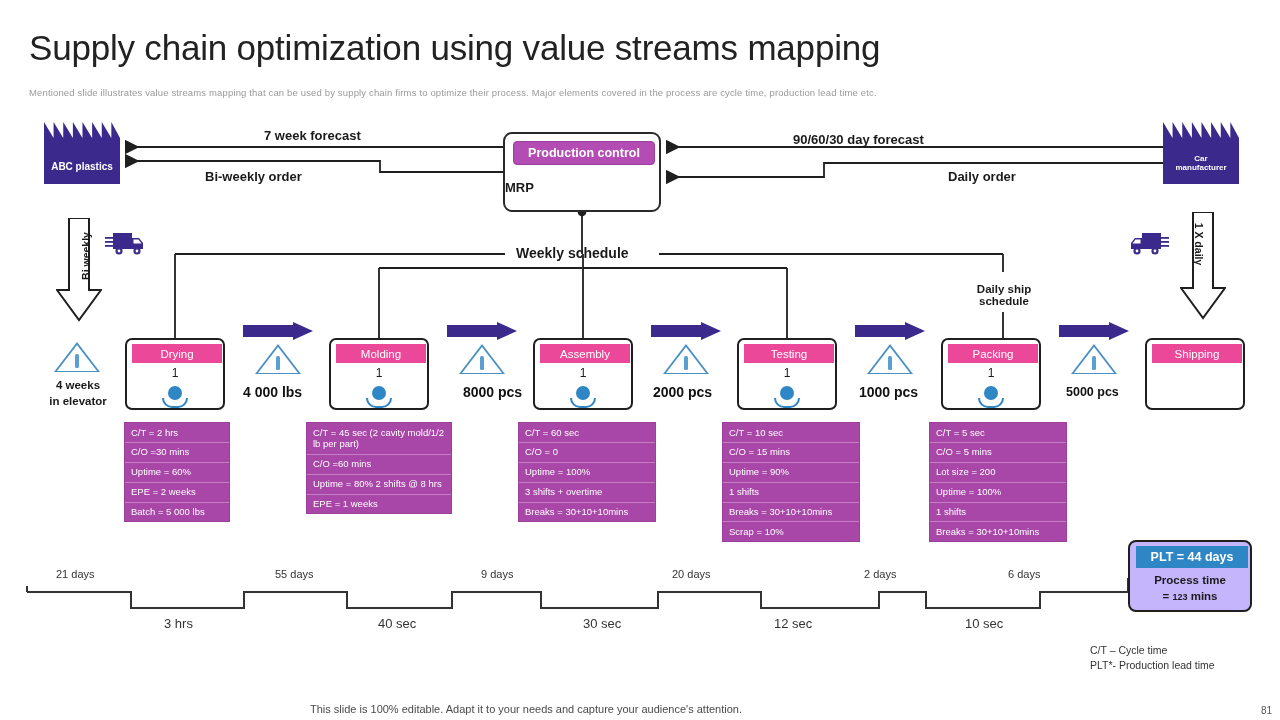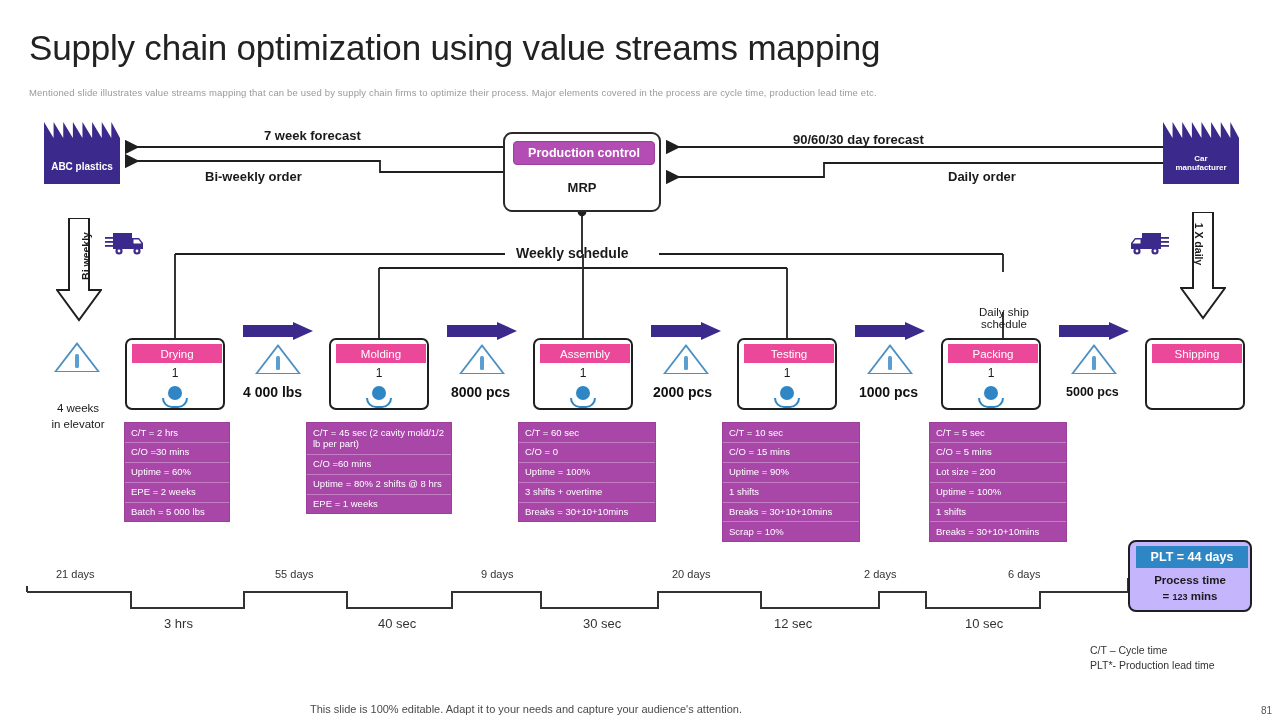--- a/index.html
+++ b/index.html
@@ -20,21 +20,21 @@
   }
   .subtitle {
     position: absolute; left: 29px; top: 87px;
     font-size: 9.5px; color: #9a9a9a; white-space: nowrap;
     letter-spacing: 0.15px;
   }
 
   
   .abs { position: absolute; }
   .lbl { font-size: 13px; font-weight: bold; color: #1a1a1a; white-space: nowrap; }
-  .lbl-sm { font-size: 11.5px; font-weight: normal; color: #1a1a1a; white-space: nowrap; margin-top: 23px; }
+  .lbl-sm { font-size: 11.5px; font-weight: bold; color: #1a1a1a; white-space: nowrap; }
 
   
   .factory {
     position: absolute; width: 76px; height: 46px;
     background: #3b2a8c;
     display: flex; align-items: flex-end; justify-content: center;
   }
   .factory .roof {
     position: absolute; top: -16px; left: 0; width: 76px; height: 16px;
     background: #3b2a8c;
@@ -55,21 +55,21 @@
   }
   .prodctl .hdr {
     position: absolute; left: 8px; top: 7px; width: 142px; height: 24px;
     background: #b34cb3; border-radius: 4px;
     color: #ffffff; font-size: 12.5px; font-weight: bold;
     display: flex; align-items: center; justify-content: center;
     border: 1px solid #9c3f9c;
   }
   .prodctl .mrp {
     position: absolute; left: 0; top: 46px; width: 100%;
-    text-align: center; font-size: 13px; font-weight: bold; color: #1a1a1a;
+    font-size: 13px; font-weight: bold; color: #1a1a1a;
   }
 
   
   svg.overlay { position: absolute; left: 0; top: 0; width: 1280px; height: 720px; pointer-events: none; }
 
   
   .proc {
     position: absolute; width: 100px; height: 72px;
     border: 2px solid #1f1f1f; border-radius: 7px; background: #ffffff;
   }
@@ -377,21 +377,21 @@
 
   <div class="push" style="left:447px; top:322px;">
       <div class="shaft"></div>
       <div class="head"></div>
     </div>
   <div class="invtri" style="left:459px; top:344px;">
       <div class="tri"></div>
       <div class="tri-in"></div>
       <div class="mark"></div>
     </div>
-  <div class="qty" style="left:451px; top:384px;">8000 pcs</div>
+  <div class="qty" style="left:463px; top:384px;">8000 pcs</div>
 
   <div class="push" style="left:651px; top:322px;">
       <div class="shaft"></div>
       <div class="head"></div>
     </div>
   <div class="invtri" style="left:663px; top:344px;">
       <div class="tri"></div>
       <div class="tri-in"></div>
       <div class="mark"></div>
     </div>

